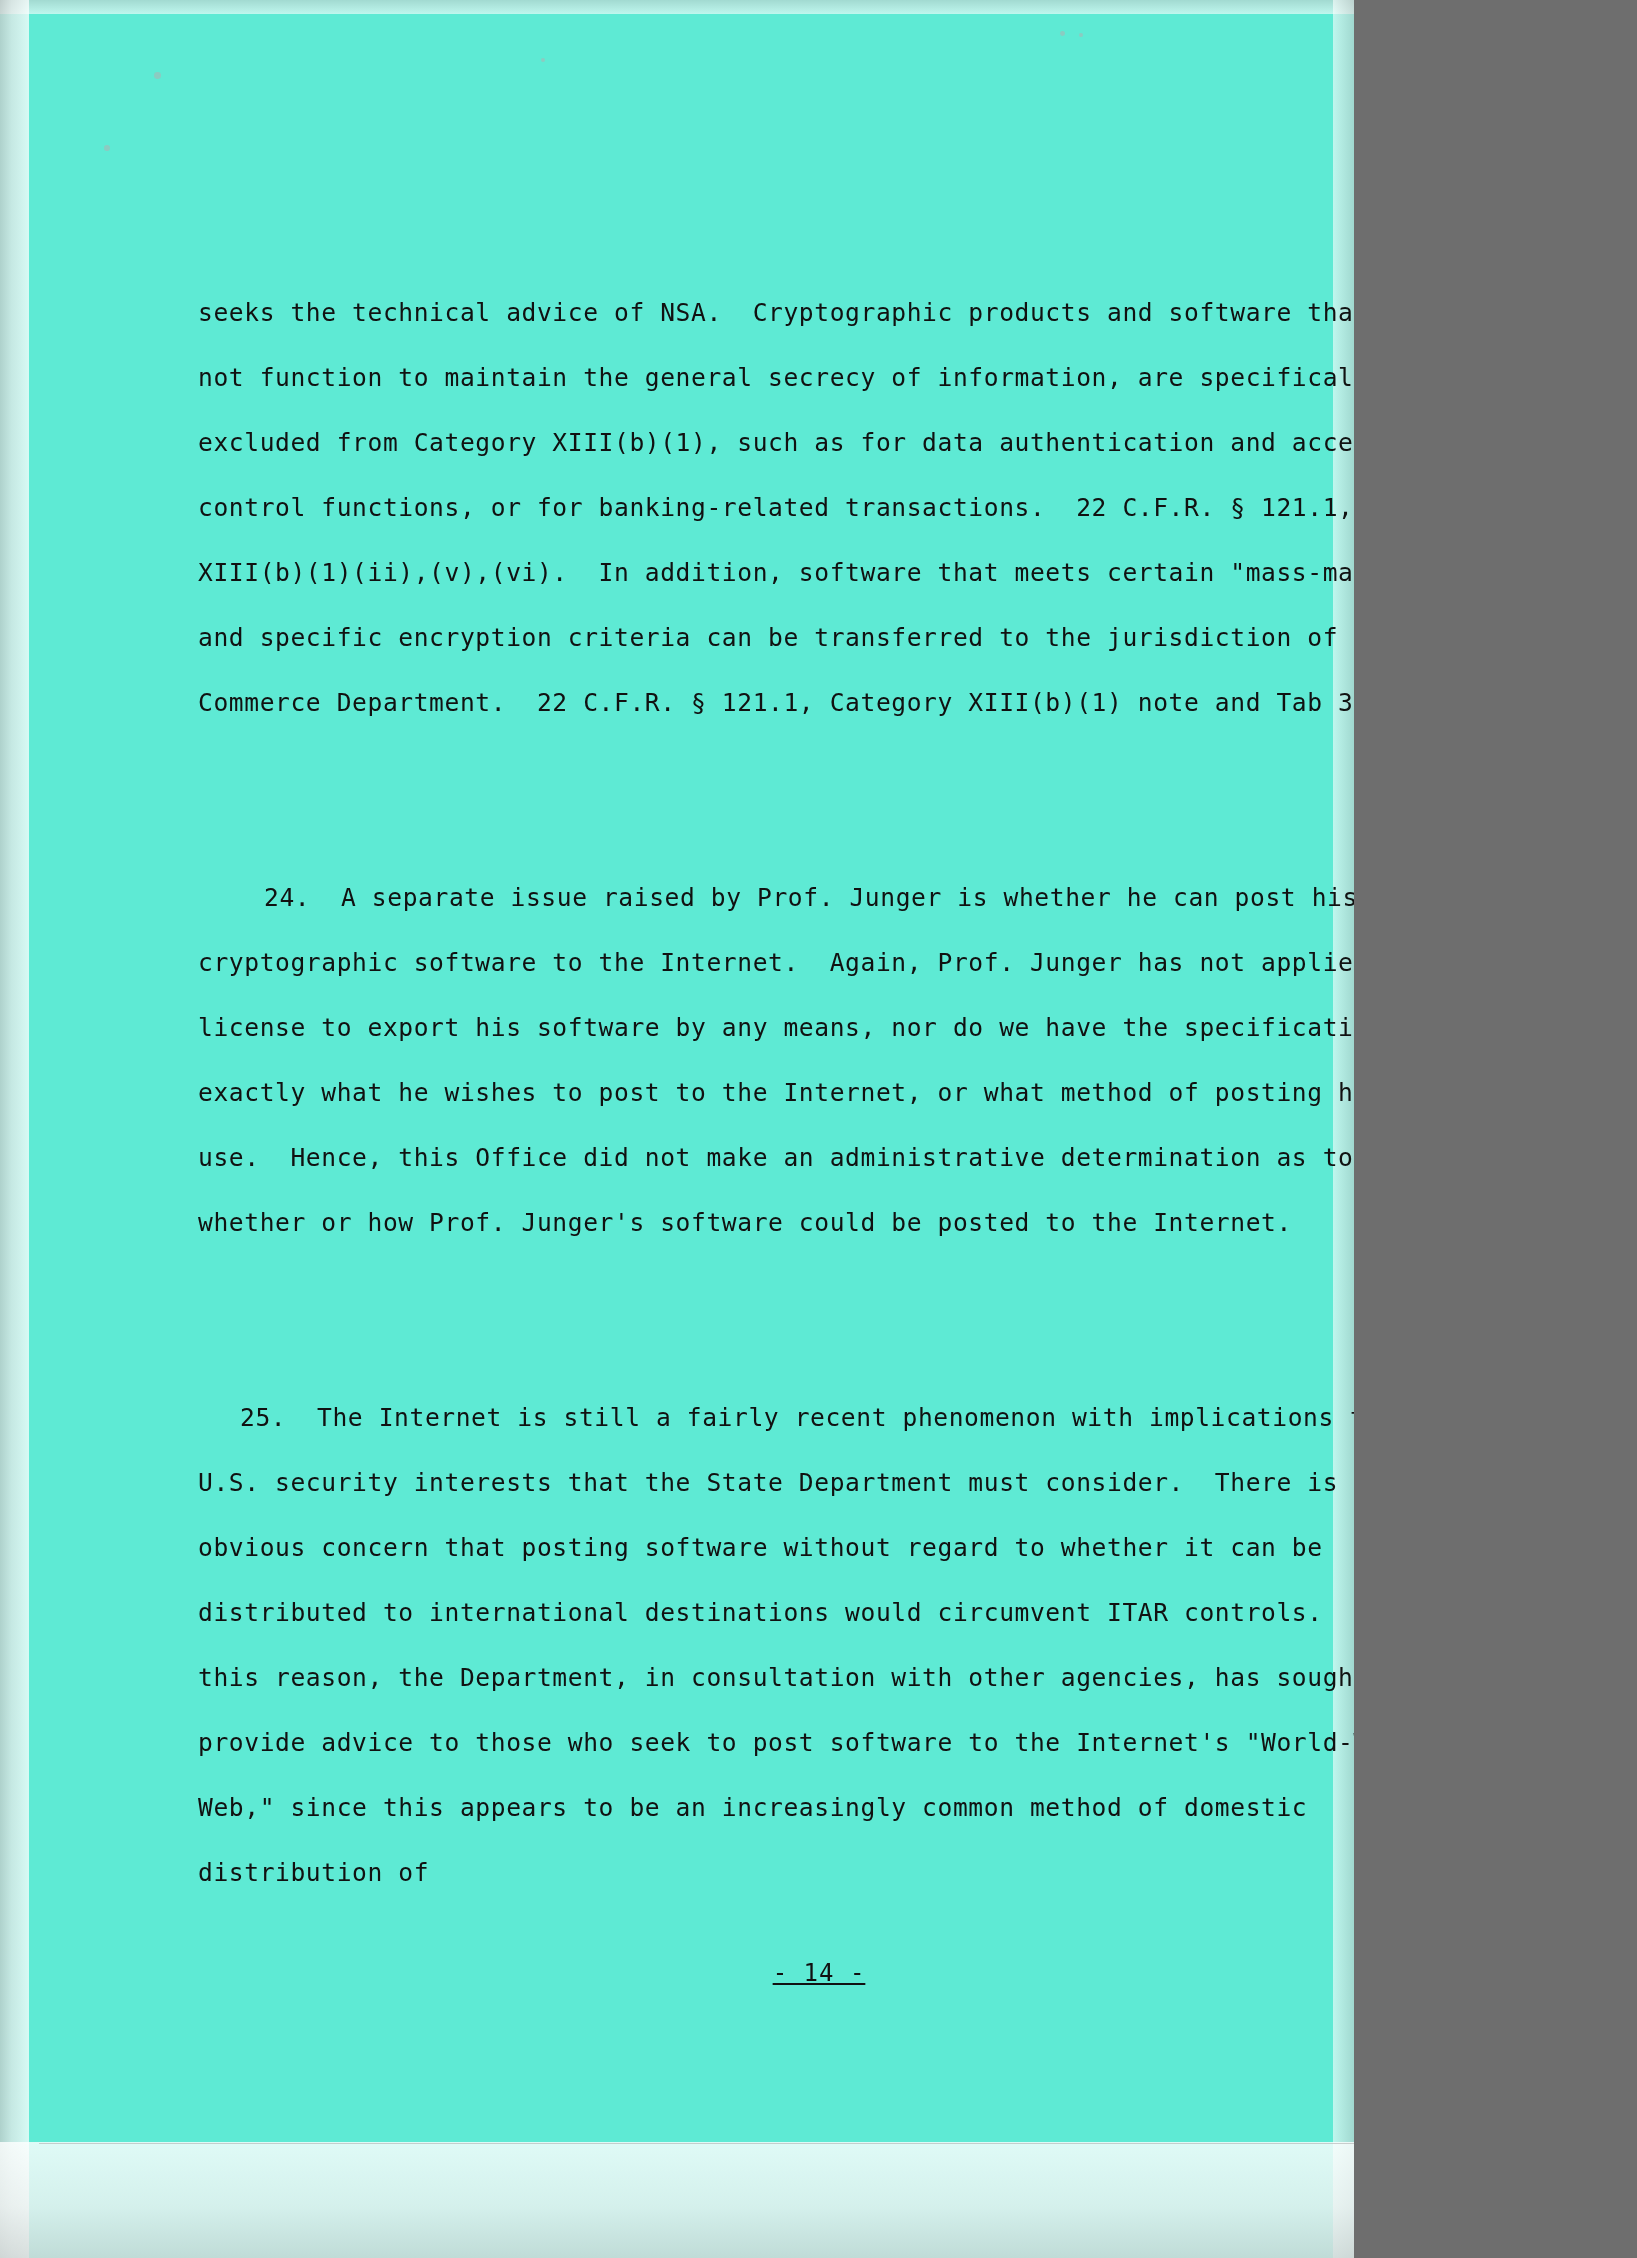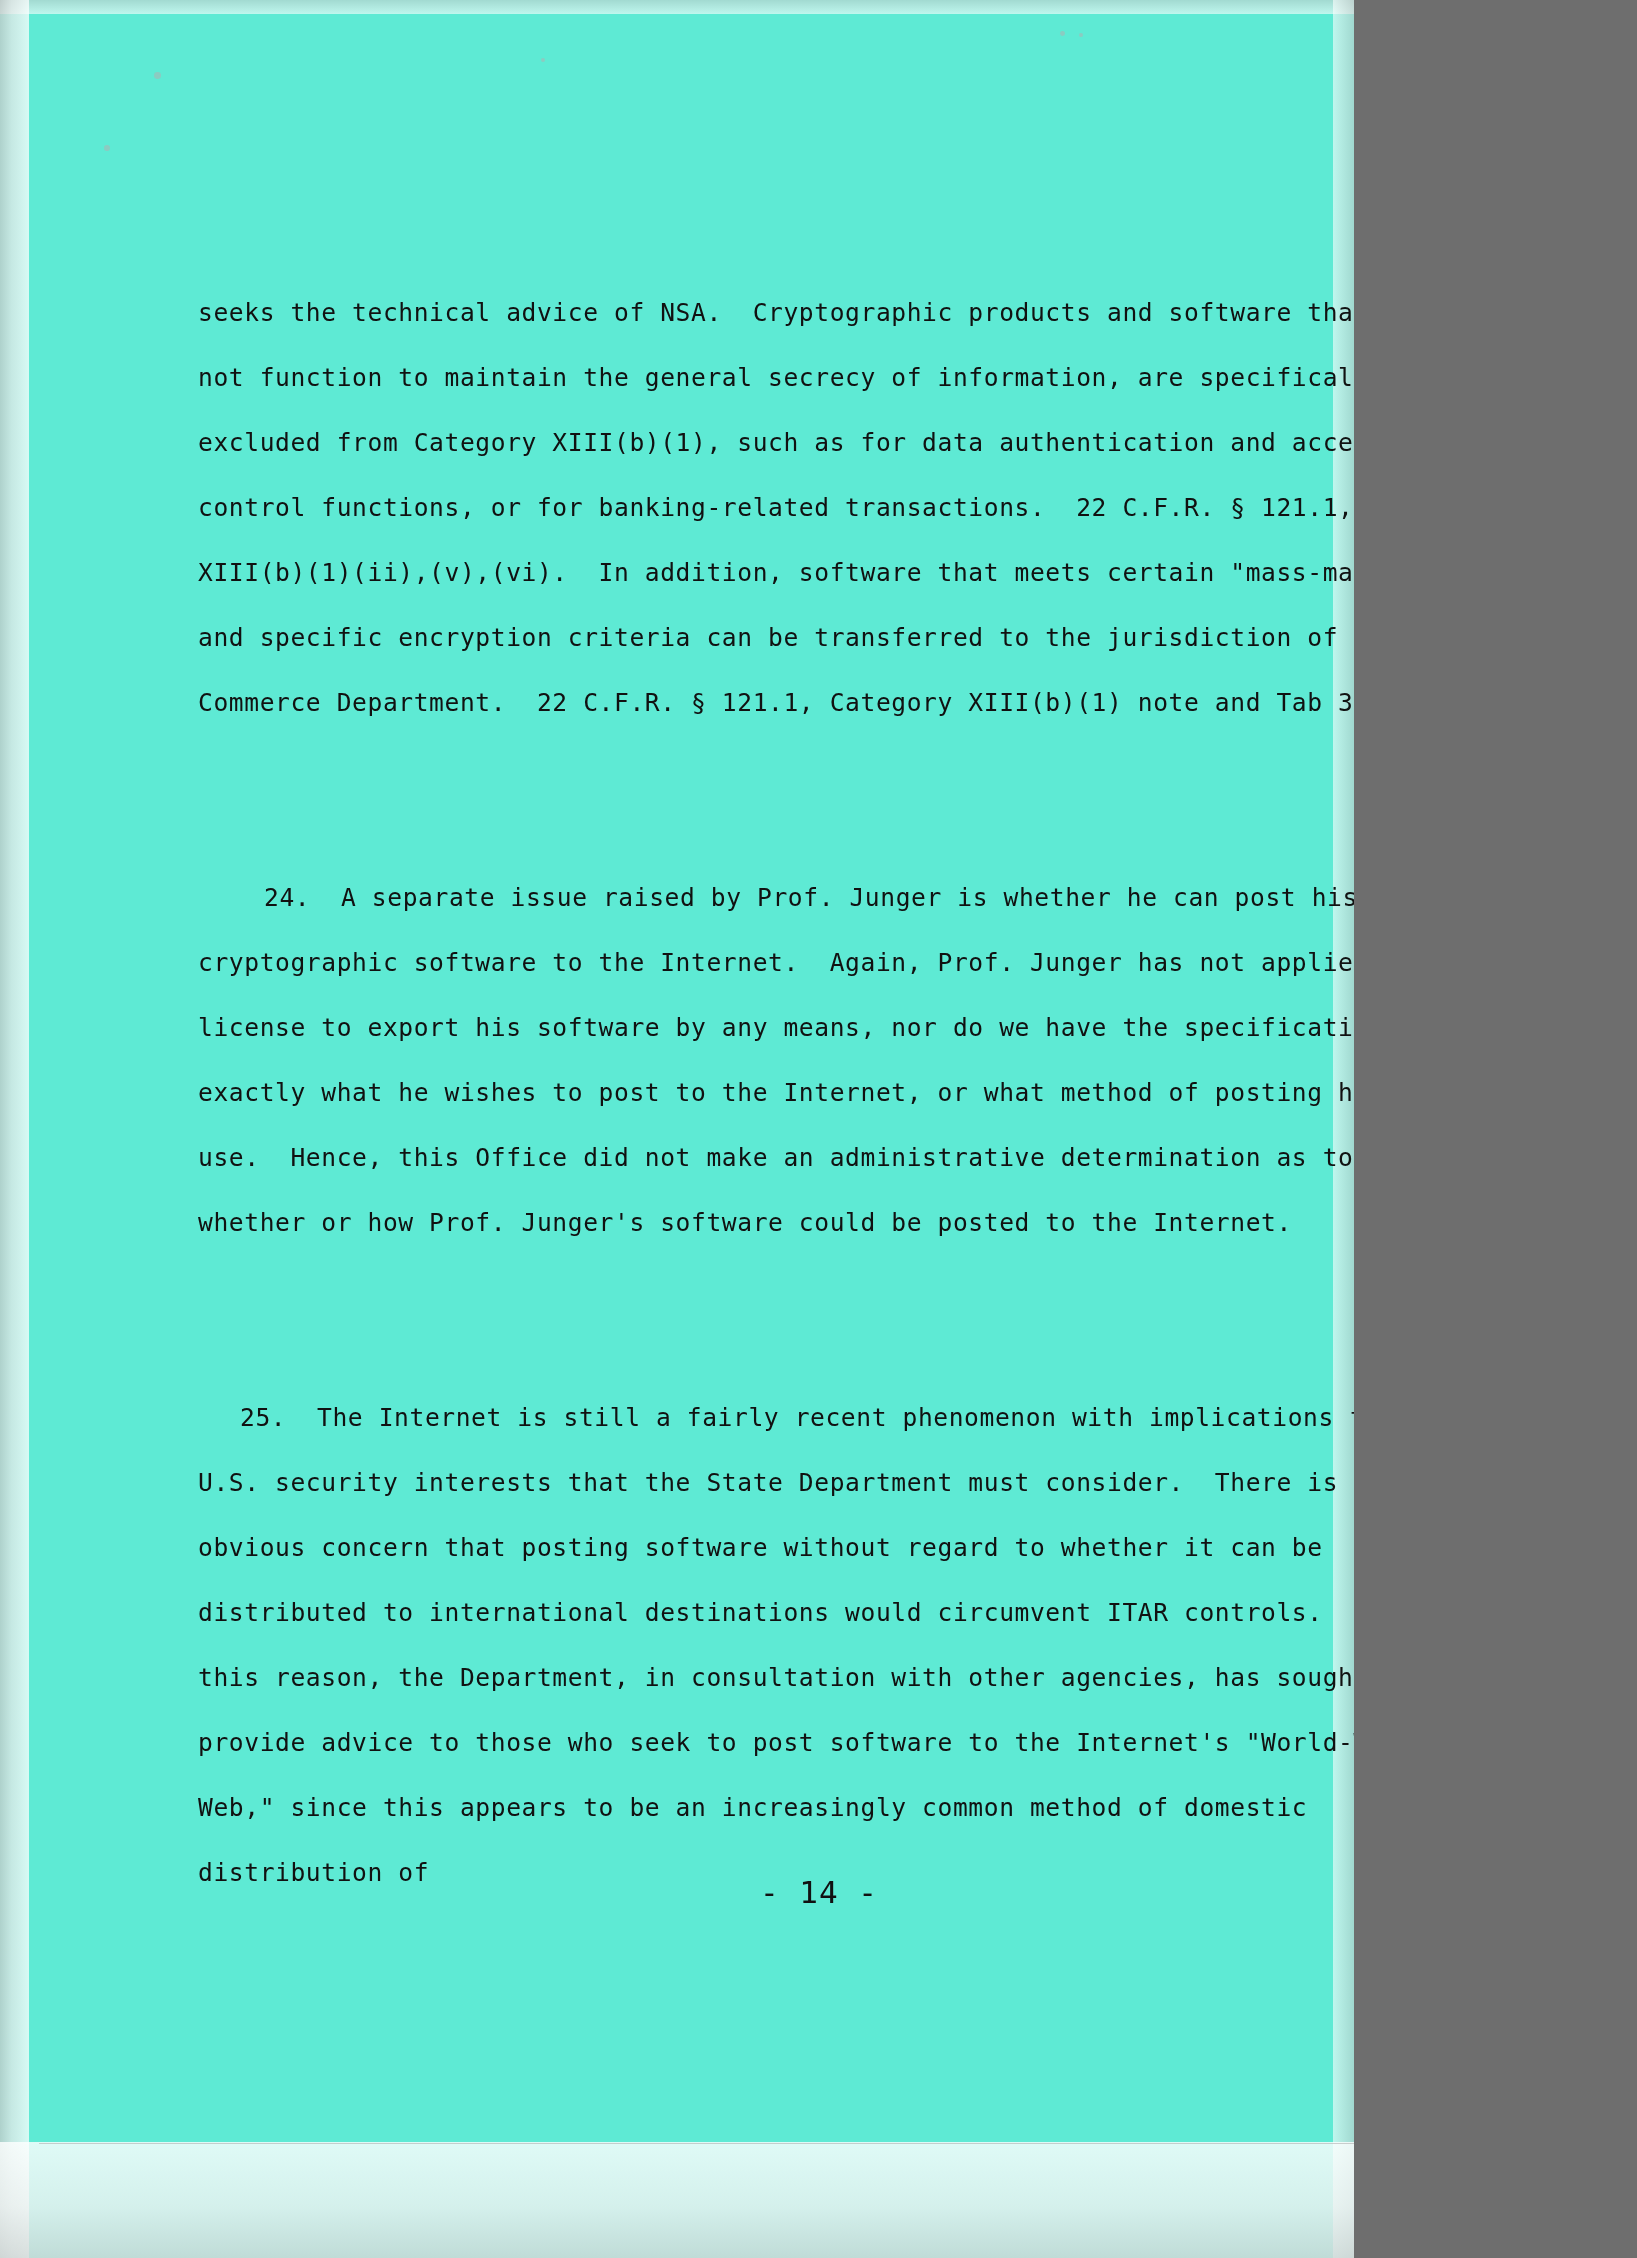--- a/index.html
+++ b/index.html
@@ -78,27 +78,28 @@
     display: inline-block;
     width: 66px;
   }
   .indent-sm {
     display: inline-block;
     width: 42px;
   }
   .page-number {
     position: absolute;
     left: 0;
-    top: 1874px;
+    top: 1959px;
     width: 1638px;
     text-align: center;
-    font-size: 31px;
+    font-size: 24px;
     color: #111111;
     letter-spacing: 1px;
     font-family: "DejaVu Sans Mono", monospace;
+    text-decoration: underline;
   }
 </style>
 </head>
 <body>
 
 <div class="page">
 
   <div class="scan-edge-top"></div>
   <div class="scan-edge-left"></div>
   <div class="scan-right-edge"></div>

